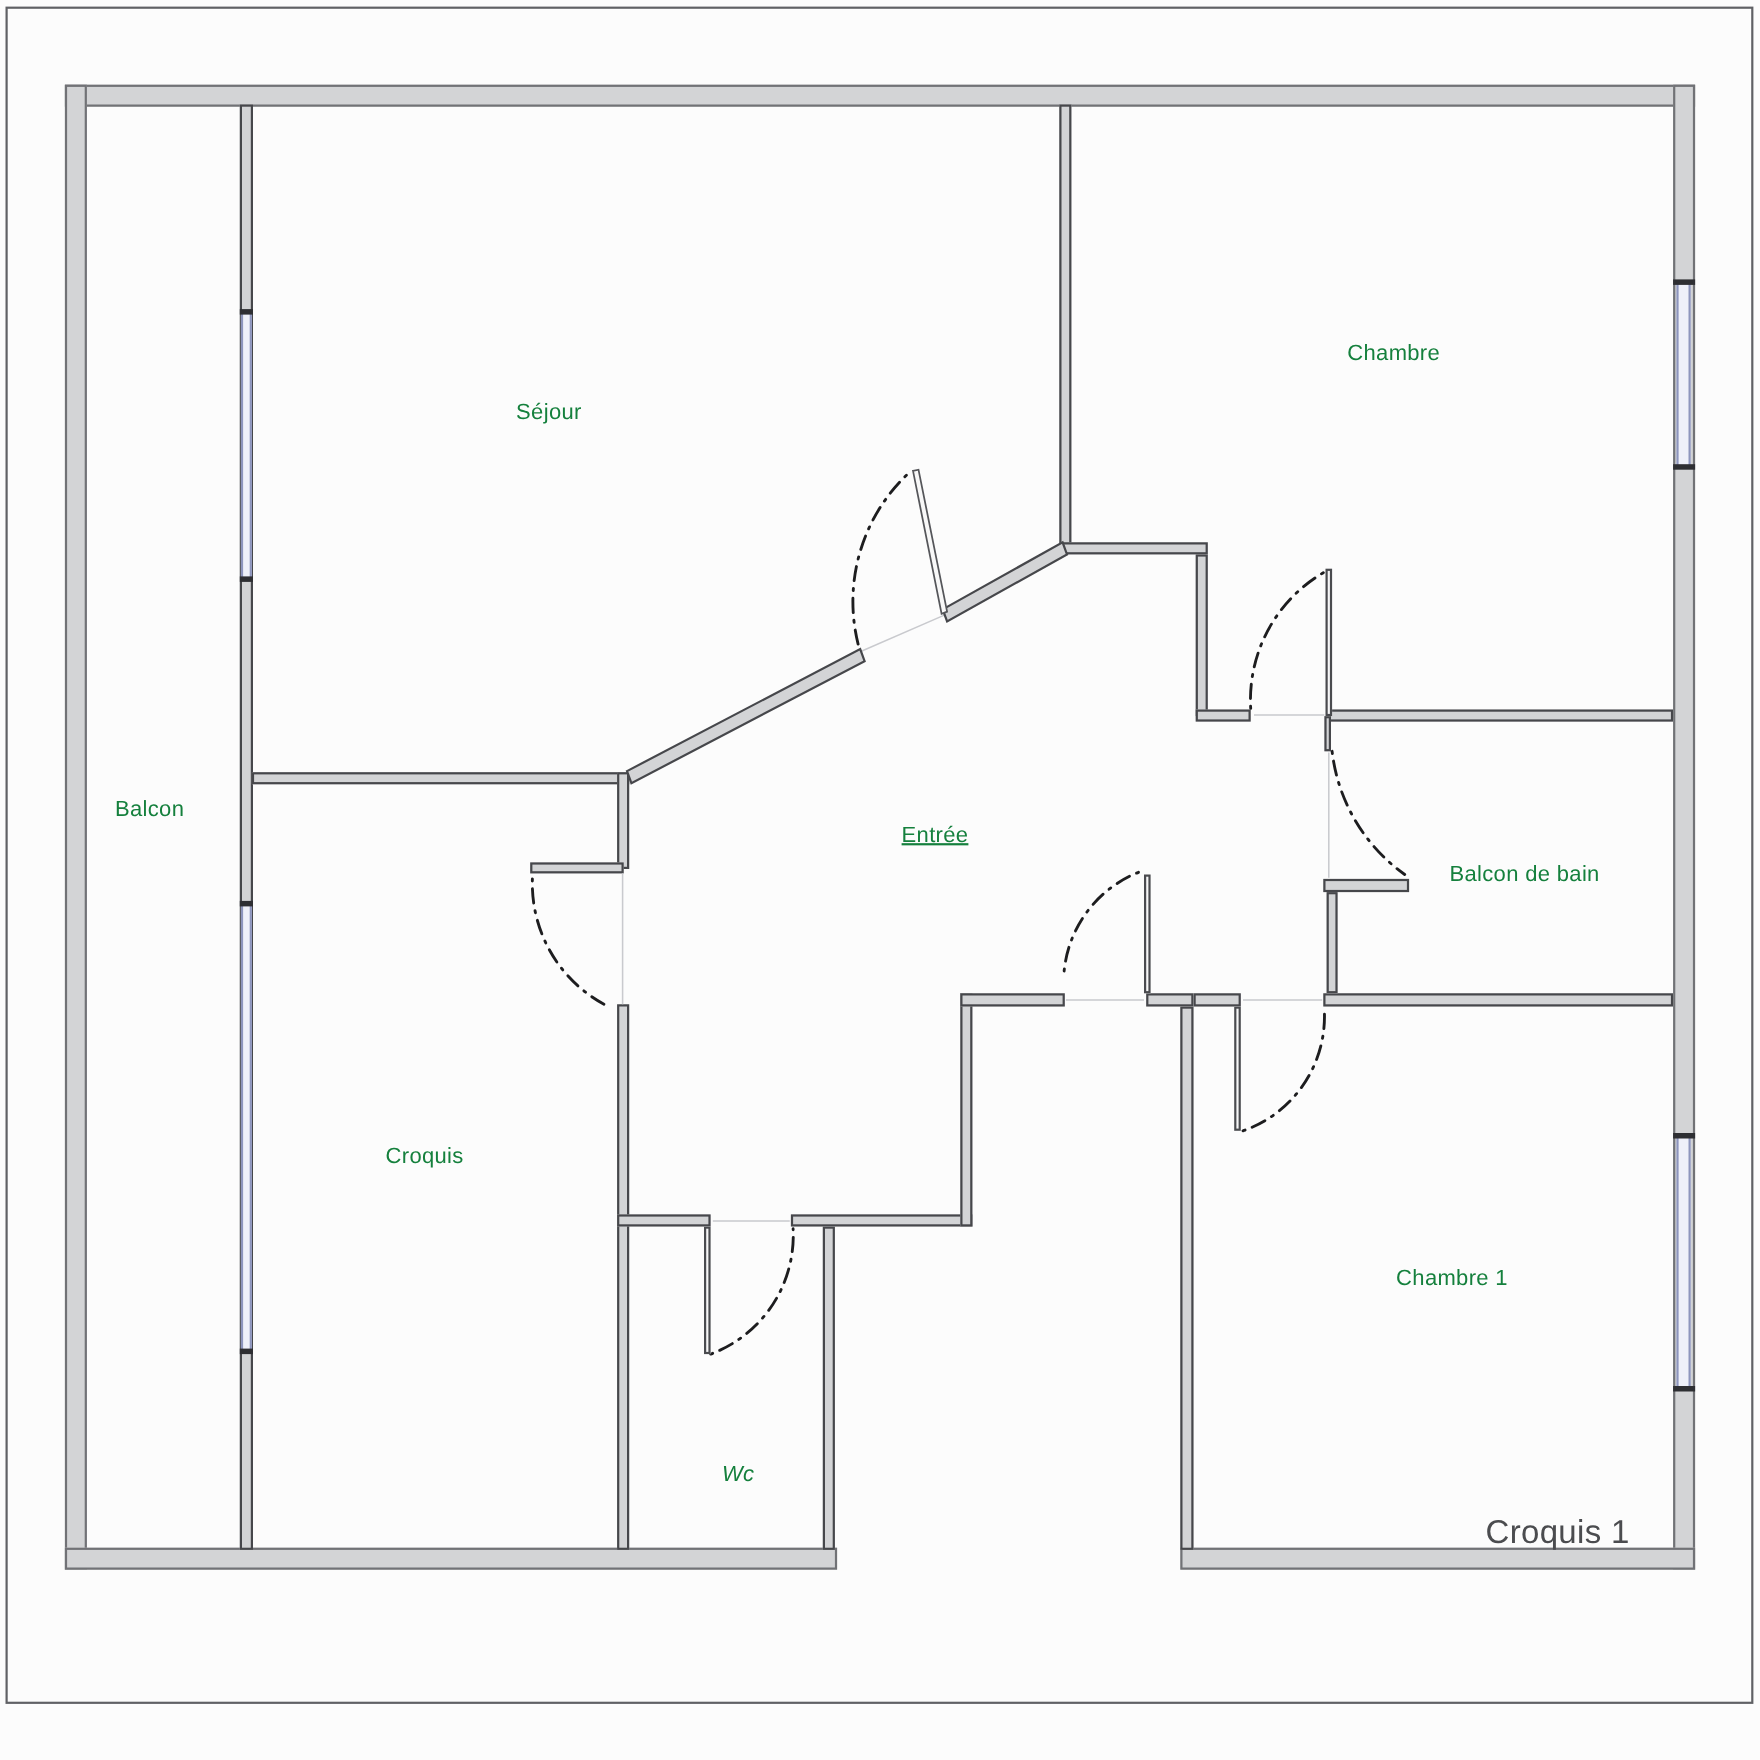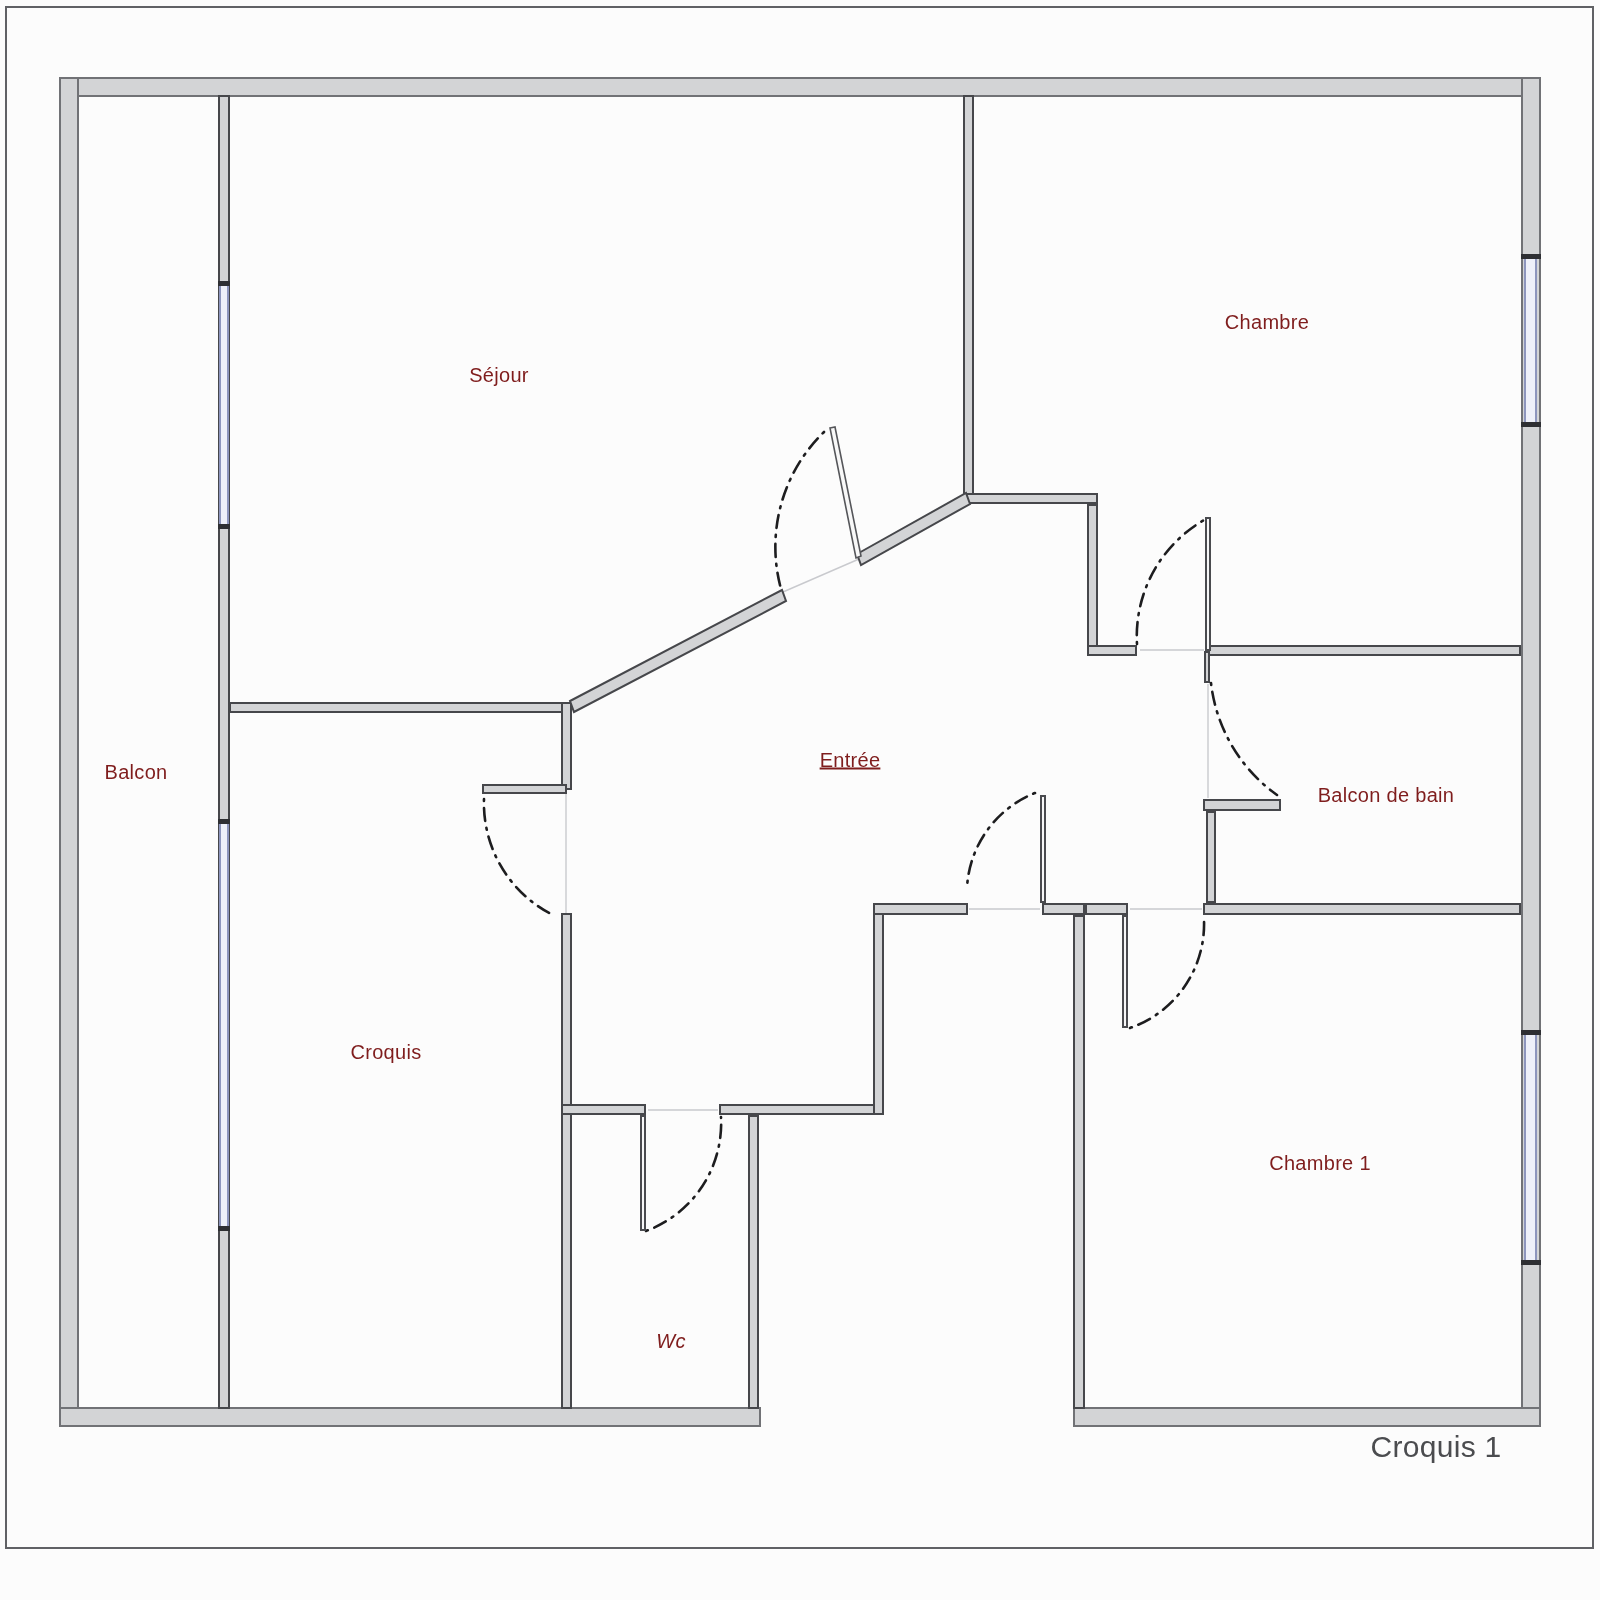--- a/index.html
+++ b/index.html
@@ -8,21 +8,21 @@
   #border-frame{position:absolute;left:5px;top:6px;width:1585px;height:1539px;
         border:2px solid #606165;background:transparent;}
   #floorplan{position:absolute;left:0;top:0;width:1600px;height:1600px;}
   .wall{position:absolute;box-sizing:border-box;background:#d3d4d6;border:2px solid #46474b;}
   .wall.ext{border-color:#717276;}
   .leaf{position:absolute;box-sizing:border-box;background:#f7f7f8;border:2px solid #4a4b4f;}
   .window{position:absolute;box-sizing:border-box;background:#eef0f9;
         border-left:2px solid #8d95bd;border-right:2px solid #8d95bd;}
   .tick{position:absolute;background:#2e2f33;}
   .room-label{position:absolute;transform:translate(-50%,-50%);font-size:20px;
-        color:#7f1d1d;white-space:nowrap;letter-spacing:0.3px;}
+        color:#15803d;white-space:nowrap;letter-spacing:0.3px;}
   .caption{font-size:30px;color:#4b4c4f;}
   #overlay{position:absolute;left:0;top:0;pointer-events:none;}
   .wallpoly{fill:#d3d4d6;stroke:#46474b;stroke-width:2;}
   .leafpoly{fill:#f8f8f8;stroke:#55565a;stroke-width:1.6;}
   .arc{fill:none;stroke:#1d1d1f;stroke-width:2.6;stroke-dasharray:2 7 13 7;stroke-linecap:round;}
   .refline{stroke:#c9cace;stroke-width:1.4;}
 </style>
 </head>
 <body>
 
@@ -86,21 +86,21 @@
       <div class="tick" style="left: 218px; top: 281px; width: 12px; height: 5px;"></div>
       <div class="tick" style="left: 218px; top: 524px; width: 12px; height: 5px;"></div>
       <div class="tick" style="left: 218px; top: 819px; width: 12px; height: 5px;"></div>
       <div class="tick" style="left: 218px; top: 1226px; width: 12px; height: 5px;"></div>
       <div class="tick" style="left: 1521px; top: 254px; width: 20px; height: 5px;"></div>
       <div class="tick" style="left: 1521px; top: 422px; width: 20px; height: 5px;"></div>
       <div class="tick" style="left: 1521px; top: 1030px; width: 20px; height: 5px;"></div>
       <div class="tick" style="left: 1521px; top: 1260px; width: 20px; height: 5px;"></div>
       <div class="room-label" style="left: 499px; top: 375px;">Séjour</div>
       <div class="room-label" style="left: 1267px; top: 322px;">Chambre</div>
-      <div class="room-label" style="left: 136px; top: 736px; margin-top: 36px;">Balcon</div>
+      <div class="room-label" style="left: 136px; top: 736px;">Balcon</div>
       <div class="room-label" style="left: 850px; top: 760px; text-decoration: underline;">Entrée</div>
       <div class="room-label" style="left: 1386px; top: 795px;">Balcon de bain</div>
       <div class="room-label" style="left: 386px; top: 1052px;">Croquis</div>
       <div class="room-label" style="left: 671px; top: 1341px; font-style: italic;">Wc</div>
       <div class="room-label" style="left: 1320px; top: 1163px;">Chambre 1</div>
     </div>
-  <div class="room-label caption" style="left:1416px;top:1447px;margin-left:20px;">Croquis 1</div>
+  <div class="room-label caption" style="left:1416px;top:1394px;">Croquis 1</div>
 </div>
 
 </body></html>

